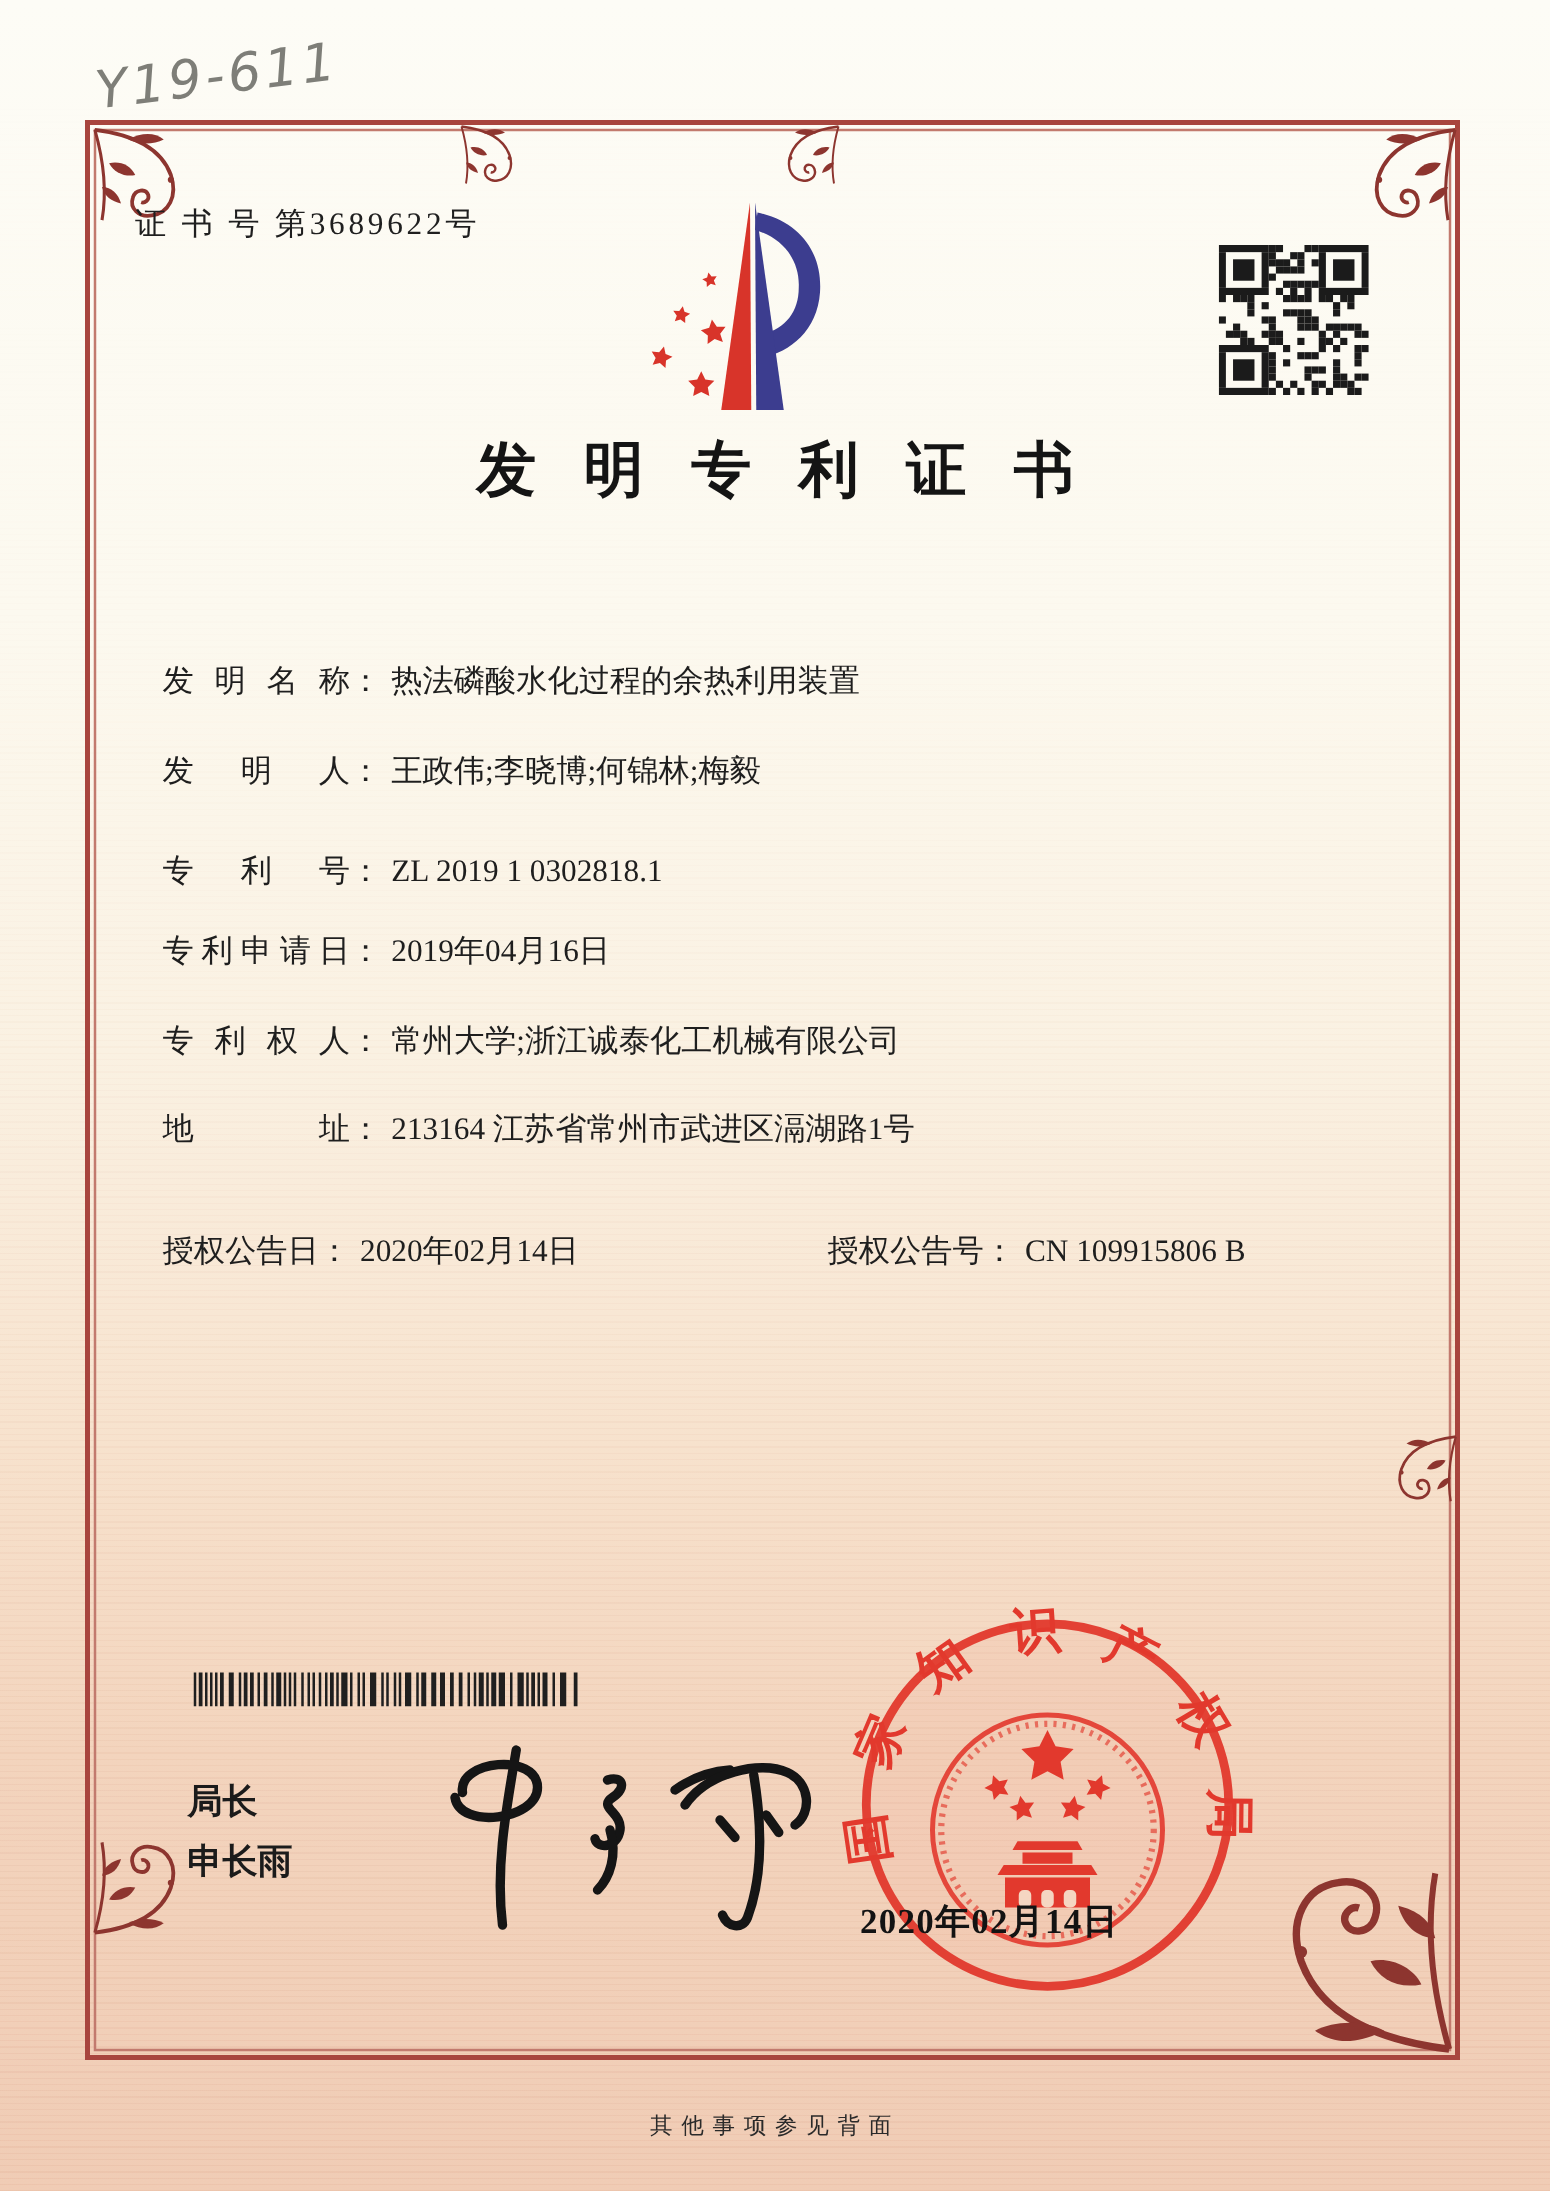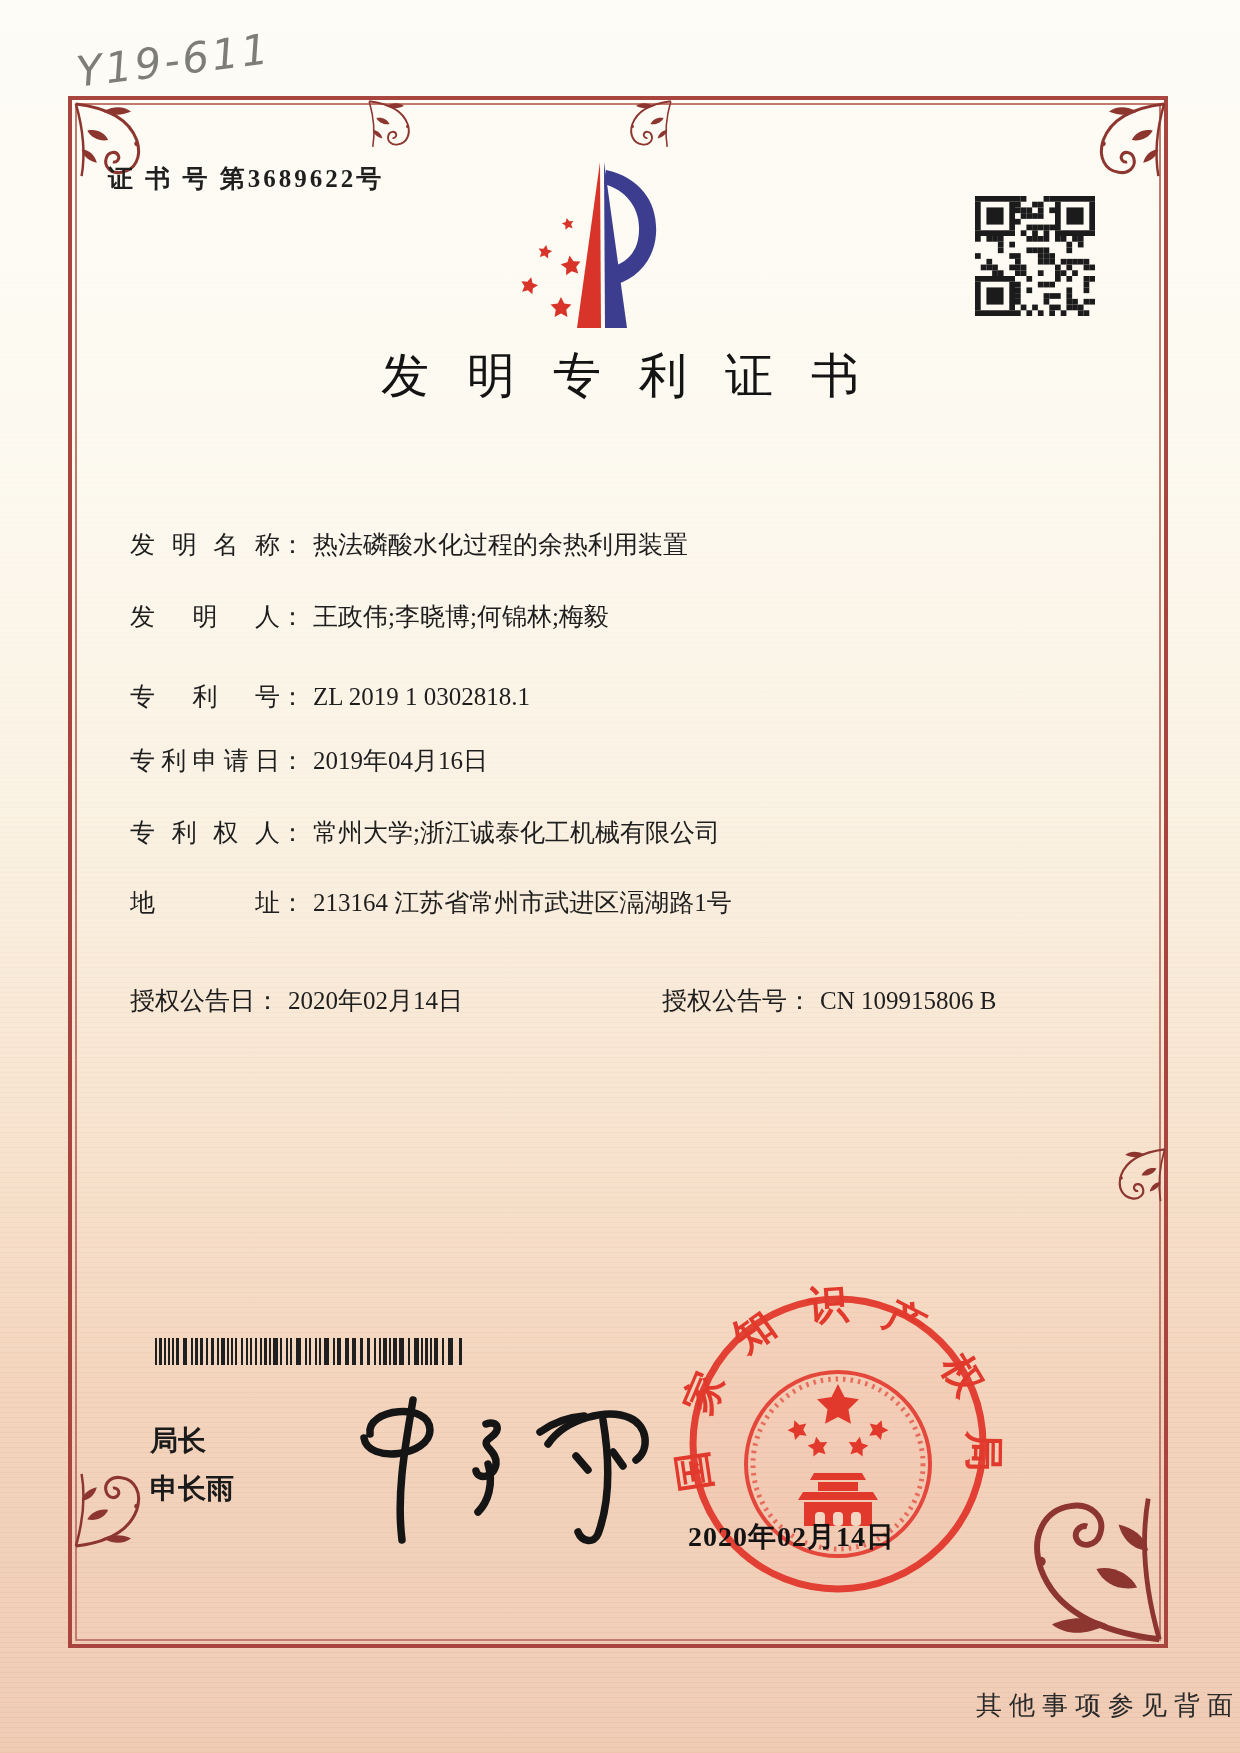--- a/index.html
+++ b/index.html
@@ -18,24 +18,24 @@
   .handwritten{left:76px;top:36px;font-family:"DejaVu Sans",sans-serif;font-style:italic;
     font-size:42px;color:#7e7e78;transform:rotate(-7deg);letter-spacing:3px;font-weight:300;}
   
   .frame{left:68px;top:96px;width:1100px;height:1552px;border:4px solid #a8453e;box-sizing:border-box;}
   .frame::before{content:'';position:absolute;inset:3px;border:2px solid #c27a6e;}
   .orn{color:#8d352f;pointer-events:none;}
   .flip-x{transform:scaleX(-1);}
   .flip-y{transform:scaleY(-1);}
   .flip-xy{transform:scale(-1,-1);}
   
-  .cert-no{left:108px;top:162px;font-size:25px;letter-spacing:3px;color:#1f1f1f;font-weight:bold;}
+  .cert-no{left:108px;top:162px;font-size:25px;letter-spacing:3px;color:#1f1f1f;}
   .logo{left:450px;top:156px;}
   .qr{left:975px;top:196px;}
-  .title{left:0;top:344px;width:100%;text-align:center;font-size:48px;font-weight:400;
+  .title{left:0;top:344px;width:100%;text-align:center;font-size:48px;font-weight:700;
     letter-spacing:38px;text-indent:38px;color:#141414;}
   
   .rows{left:130px;top:0;width:990px;font-size:25px;color:#1e1e1e;}
   .frow{position:absolute;left:0;white-space:nowrap;}
   .r1{top:528px}.r2{top:600px}.r3{top:680px}.r4{top:744px}.r5{top:816px}.r6{top:886px}.r7{top:984px}
   .pair2{position:absolute;left:532px;top:0;}
   .flabel{display:inline-block;width:150px;text-align-last:justify;-moz-text-align-last:justify;}
   .fcolon{display:inline-block;margin-right:8px;}
   .r7 .flabel{width:auto;text-align-last:auto;}
   
@@ -48,21 +48,21 @@
   
   .director-title{left:150px;top:1422px;font-family:"Liberation Sans","DejaVu Sans",sans-serif;
     font-size:28px;font-weight:700;color:#1b1b1b;}
   .director-name{left:150px;top:1470px;font-family:"Liberation Sans","DejaVu Sans",sans-serif;
     font-size:28px;font-weight:700;color:#1b1b1b;}
   .signature{left:318px;top:1372px;}
   
   .seal{left:666px;top:1284px;}
   .seal-date{left:688px;top:1518px;font-size:28px;color:#131313;letter-spacing:1px;font-weight:600;}
   .page-num{left:380px;top:1602px;width:330px;text-align:center;font-size:21px;letter-spacing:2px;color:#262626;}
-  .back-note{left:0;top:1688px;width:100%;text-align:right;font-size:26px;letter-spacing:7px;color:#2a2a2a;}
+  .back-note{left:0;top:1688px;width:100%;text-align:center;font-size:18px;letter-spacing:7px;color:#2a2a2a;}
 </style>
 </head>
 <body>
 
 <svg width="0" height="0" style="position:absolute">
   <defs>
     <path id="star" d="M0,-10 L2.94,-4.05 L9.51,-3.09 L4.76,1.55 L5.88,8.09 L0,5 L-5.88,8.09 L-4.76,1.55 L-9.51,-3.09 L-2.94,-4.05 Z"></path>
     <g id="flourish">
       <path d="M2,2 C35,6 58,18 66,40 C72,58 64,72 50,74 C39,76 31,68 34,59 C36,52 45,51 47,57 C48,61 44,64 41,63" fill="none" stroke="currentColor" stroke-width="3.2"></path>
       <path d="M2,2 C10,30 12,55 8,78" fill="none" stroke="currentColor" stroke-width="2.6"></path>

